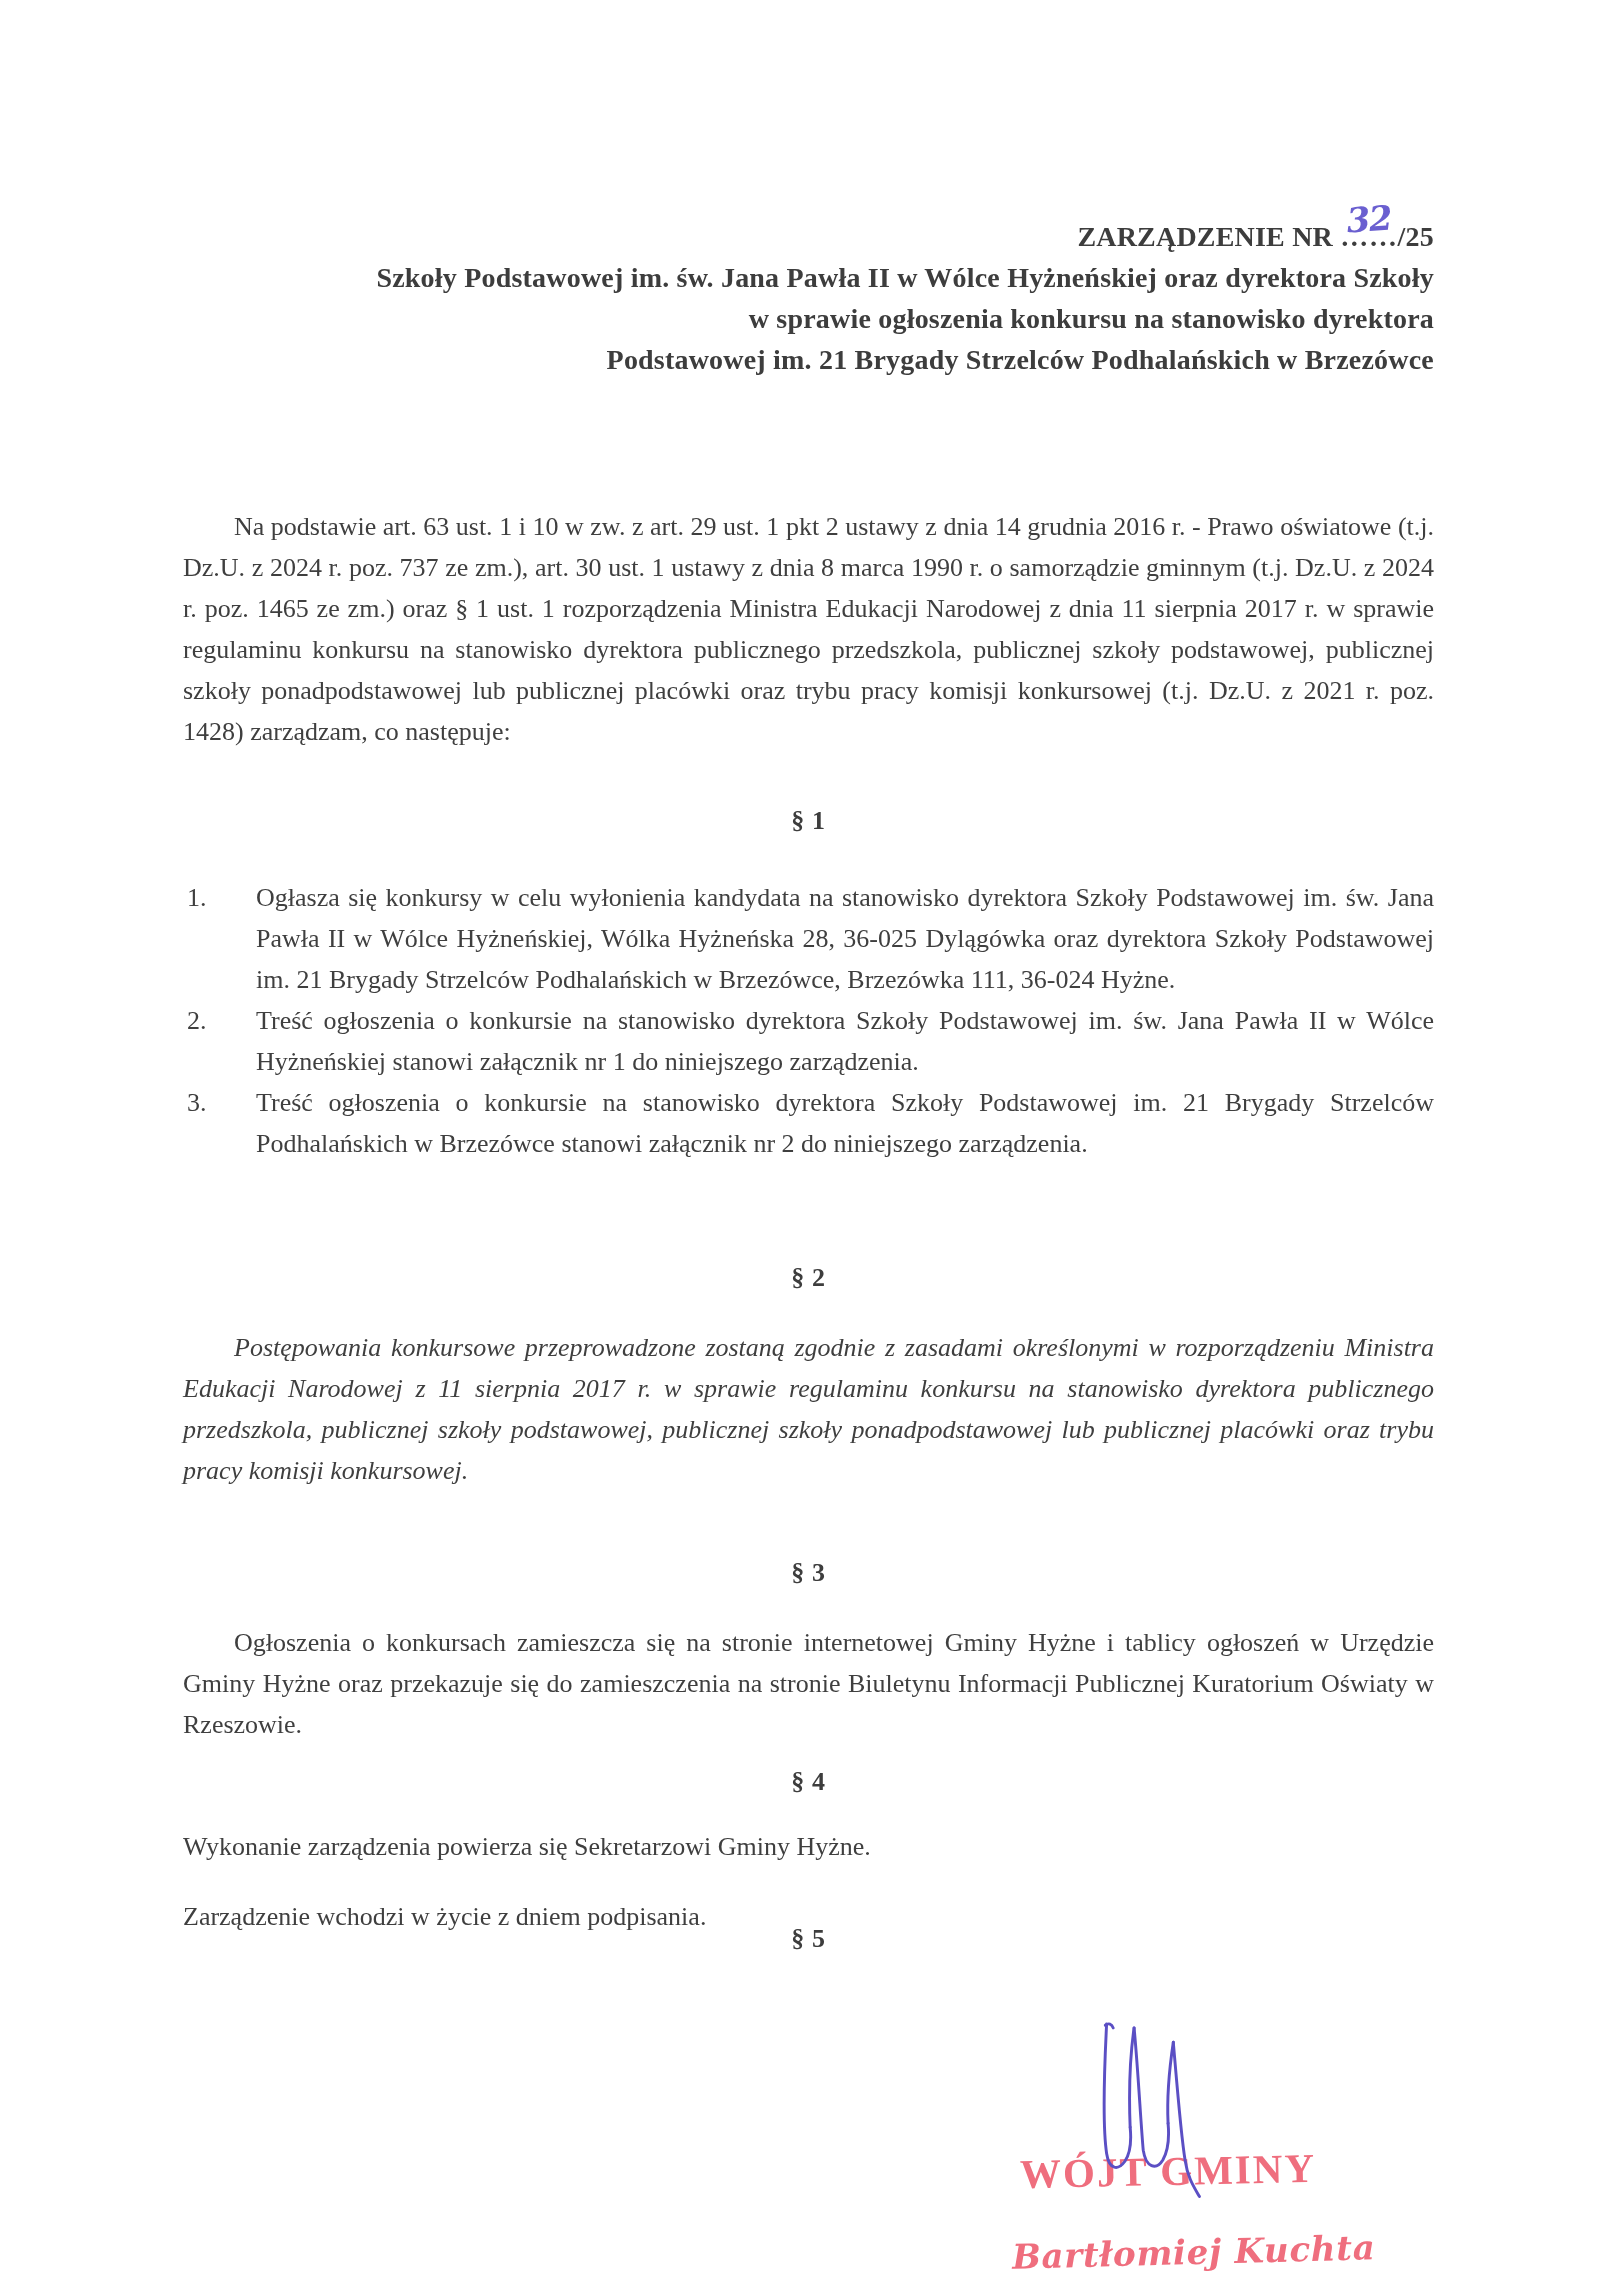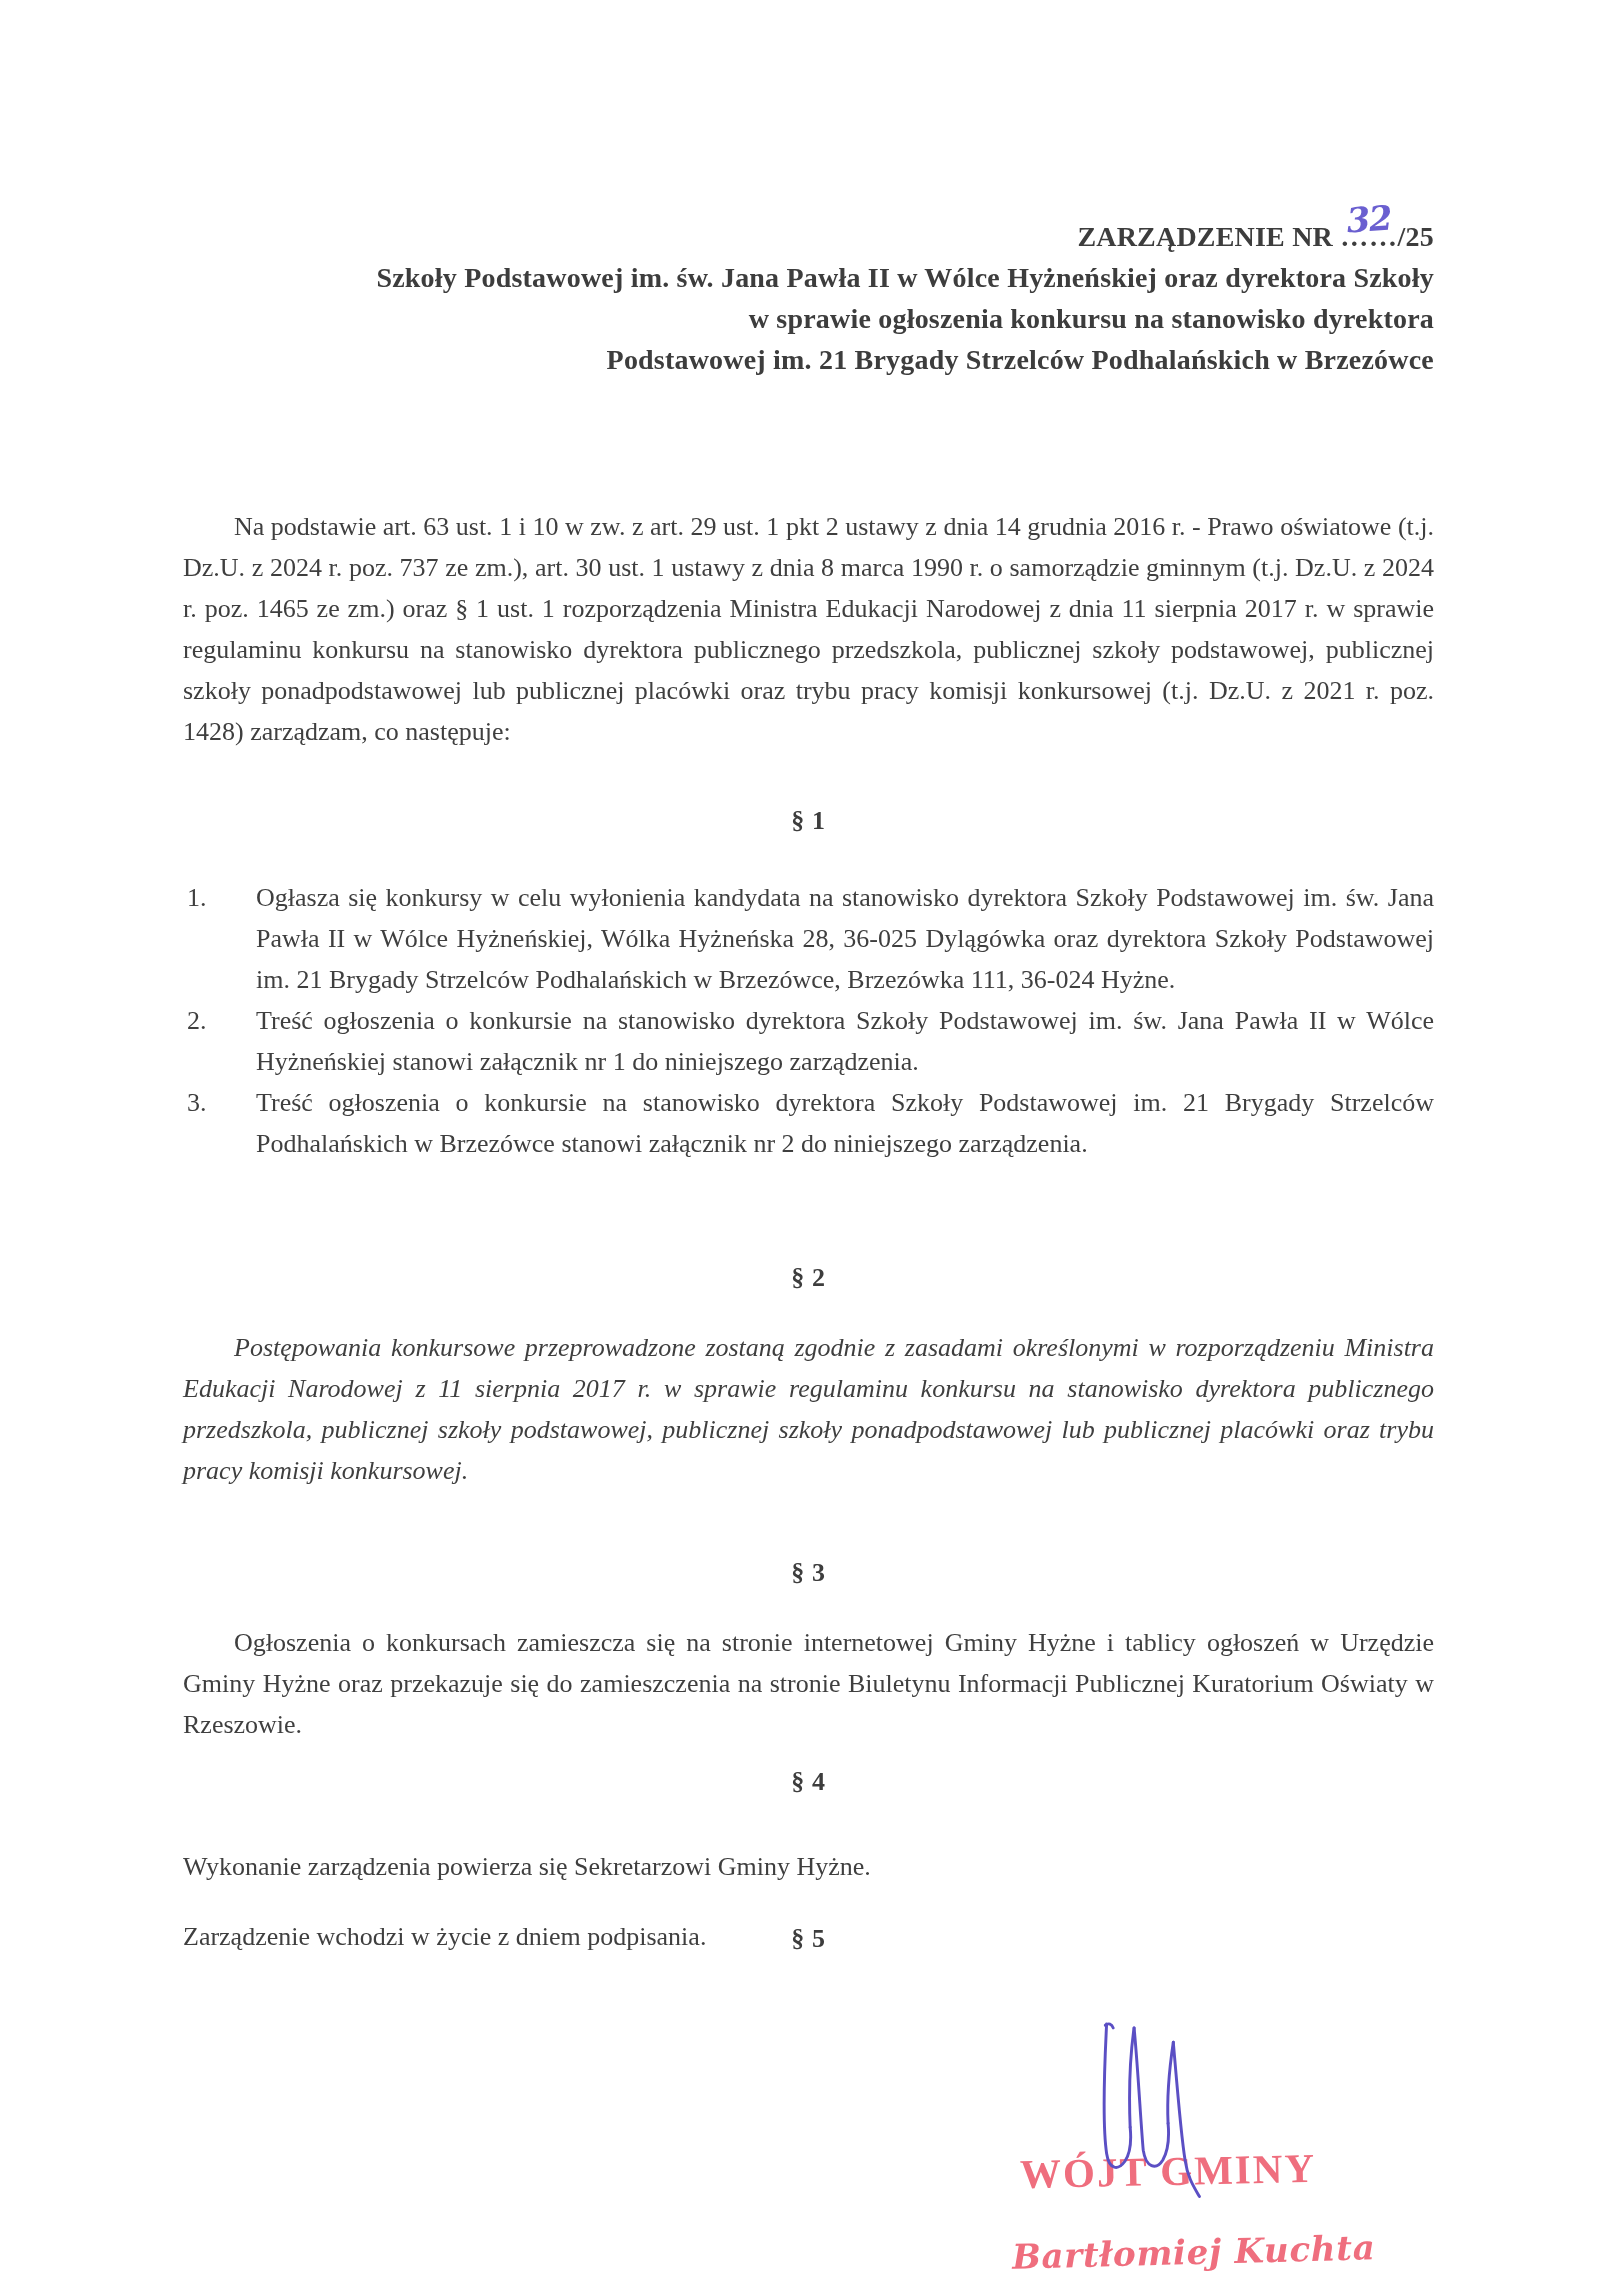--- a/index.html
+++ b/index.html
@@ -64,21 +64,21 @@
   }
   p.para {
     margin: 0;
     font-size: 26px;
     line-height: 41px;
     text-align: justify;
     text-justify: inter-word;
     color: #3f3f3f;
   }
   p.para.indent { text-indent: 51px; }
-  p.para.noindent { text-indent: 0; margin-top: 20px; }
+  p.para.noindent { text-indent: 0; }
 
   .sec-heading {
     font-size: 26px;
     font-weight: bold;
     text-align: center;
     color: #3d3d3d;
     letter-spacing: 0.7px;
   }
 
   

